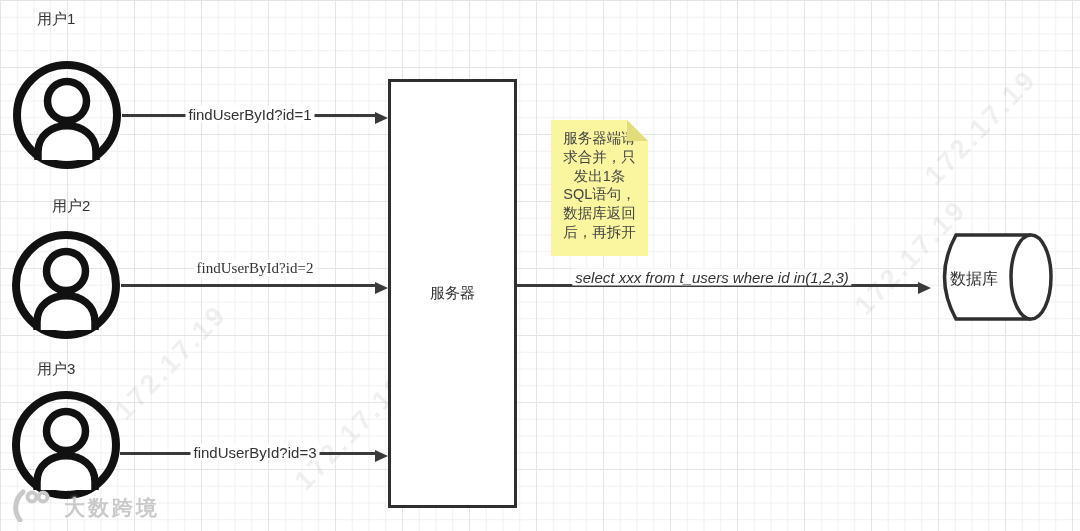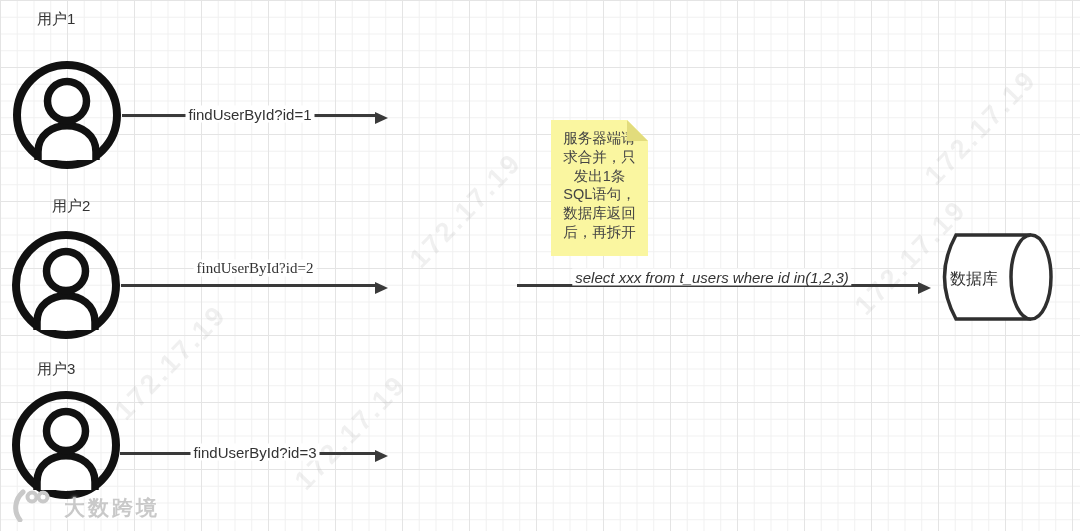--- a/index.html
+++ b/index.html
@@ -90,20 +90,23 @@
 
   <div class="shape-label" style="left:37px; top:360px;">用户3</div>
   <svg class="user-icon" style="left:11px; top:390px;" viewBox="0 0 110 110">
     <circle cx="55" cy="55" r="50" fill="none" stroke="#111" stroke-width="8"></circle>
     <path d="M26,100 V92 C26,57 84,57 84,92 V100" fill="#fff" stroke="#111" stroke-width="7.5"></path>
     <circle cx="55" cy="41" r="19.5" fill="#fff" stroke="#111" stroke-width="7.5"></circle>
   </svg>
   <div class="arrow" style="left:120px; top:451.5px; width:255px;"></div>
   <div class="edge-label" style="left:255px; top:452px;">findUserById?id=3</div>
 
+  <div class="server-box">
+    <span class="lbl">服务器</span>
+  </div>
 
   <div class="arrow" style="left:517px; top:283.5px; width:401px;"></div>
   <div class="edge-label" style="left:712px; top:277px;font-style:italic;">select xxx from t_users where id in(1,2,3)</div>
 
   <svg class="db-svg" viewBox="0 0 127 90">
     <path d="M102,3 H27 Q4,45 27,87 H102" fill="#ffffff" stroke="#2f2f2f" stroke-width="3.5"></path>
     <ellipse cx="102" cy="45" rx="20" ry="42" fill="#ffffff" stroke="#2f2f2f" stroke-width="3.5"></ellipse>
   </svg>
   <div class="db-label">数据库</div>
 

